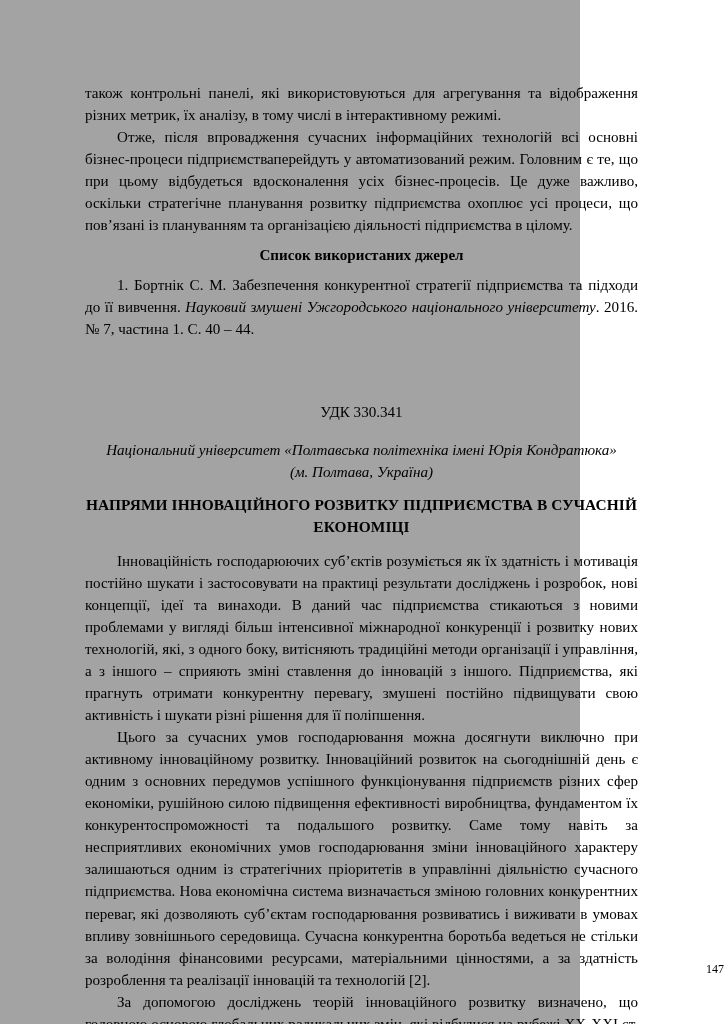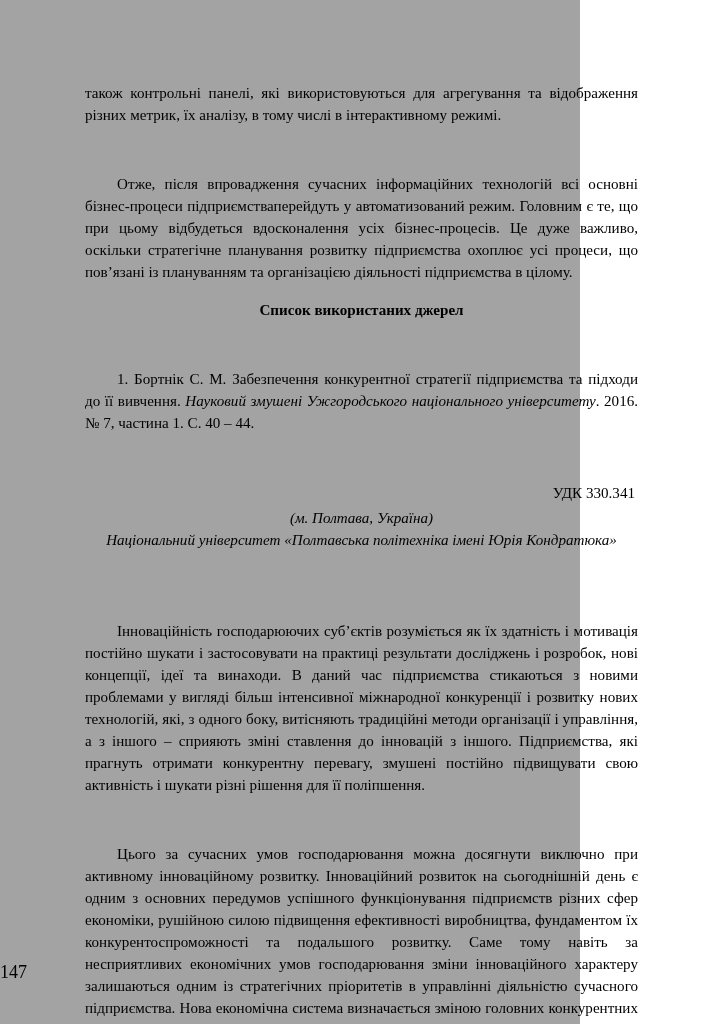--- a/index.html
+++ b/index.html
@@ -32,46 +32,45 @@
   p {
     margin: 0;
     font-size: 15.1px;
     line-height: 22.05px;
     text-align: justify;
     text-justify: inter-word;
     hyphens: none;
   }
   p.indent {
     text-indent: 32px;
-    margin-top: 47px;
   }
   p.noindent {
     text-indent: 0;
   }
   .italic {
     font-style: italic;
   }
   .section-heading {
     font-size: 15.1px;
     line-height: 22.05px;
     text-align: center;
     font-weight: bold;
-    margin: 16px;
+    margin: 8px;
   }
   .spacer-line {
     height: 22.05px;
   }
   .spacer-half {
     height: 11px;
   }
   .udc {
     font-size: 15.1px;
     line-height: 22.05px;
-    text-align: right;
-    margin: 3px;
+    text-align: center;
+    margin: 16px;
   }
   .byline {
     font-size: 15.1px;
     line-height: 22.05px;
     text-align: center;
     margin: 0;
   }
   .affiliation {
     font-size: 15.1px;
     line-height: 22.05px;
@@ -85,22 +84,22 @@
     text-align: center;
     font-weight: bold;
     margin: 0;
     letter-spacing: 0.1px;
   }
   .page-number {
     position: absolute;
     left: 0;
     top: 962px;
     width: 724px;
-    text-align: left;
-    font-size: 18px;
+    text-align: right;
+    font-size: 12px;
     font-family: "Liberation Serif", "DejaVu Serif", serif;
   }
 </style>
 </head>
 <body>
 
 <div class="page">
 
   <div class="content">
 
@@ -112,26 +111,27 @@
 
     <p class="indent"><span>1. Бортнік С. М. Забезпечення конкурентної стратегії підприємства та підходи до її вивчення. </span><span class="italic">Науковий змушені Ужгородського національного університету</span><span>. 2016. № 7, частина 1. С. 40 – 44.</span></p>
 
 
     <div class="spacer-line"></div>
     <div class="spacer-line"></div>
 
     <div class="udc">УДК 330.341</div>
 
 
+    <div class="affiliation">Національний університет «Полтавська політехніка імені Юрія Кондратюка»</div>
+
     <div class="affiliation">(м. Полтава, Україна)</div>
-
-    <div class="affiliation">Національний університет «Полтавська політехніка імені Юрія Кондратюка»</div>
 
     <div class="spacer-half"></div>
 
+    <div class="article-title">НАПРЯМИ ІННОВАЦІЙНОГО РОЗВИТКУ ПІДПРИЄМСТВА В СУЧАСНІЙ ЕКОНОМІЦІ</div>
 
     <div class="spacer-half"></div>
 
     <p class="indent">Інноваційність господарюючих суб’єктів розуміється як їх здатність і мотивація постійно шукати і застосовувати на практиці результати досліджень і розробок, нові концепції, ідеї та винаходи. В даний час підприємства стикаються з новими проблемами у вигляді більш інтенсивної міжнародної конкуренції і розвитку нових технологій, які, з одного боку, витісняють традиційні методи організації і управління, а з іншого – сприяють зміні ставлення до інновацій з іншого. Підприємства, які прагнуть отримати конкурентну перевагу, змушені постійно підвищувати свою активність і шукати різні рішення для її поліпшення.</p>
 
     <p class="indent">Цього за сучасних умов господарювання можна досягнути виключно при активному інноваційному розвитку. Інноваційний розвиток на сьогоднішній день є одним з основних передумов успішного функціонування підприємств різних сфер економіки, рушійною силою підвищення ефективності виробництва, фундаментом їх конкурентоспроможності та подальшого розвитку. Саме тому навіть за несприятливих економічних умов господарювання зміни інноваційного характеру залишаються одним із стратегічних пріоритетів в управлінні діяльністю сучасного підприємства. Нова економічна система визначається зміною головних конкурентних переваг, які дозволяють суб’єктам господарювання розвиватись і виживати в умовах впливу зовнішнього середовища. Сучасна конкурентна боротьба ведеться не стільки за володіння фінансовими ресурсами, матеріальними цінностями, а за здатність розроблення та реалізації інновацій та технологій [2].</p>
 
     <p class="indent">За допомогою досліджень теорій інноваційного розвитку визначено, що головною основою глобальних радикальних змін, які відбулися на рубежі XX-XXI ст. у всіх сферах суспільного життя, є вдосконалення науково-технічного прогресу та активізація інноваційної діяльності. Розвиток економіки визначається активністю інноваційного розвитку, економічною ефективністю інноваційної діяльності, сучасною технікою та технологіями, які сприяють зменшенню витрат на продукцію [1].</p>
 
   </div>

